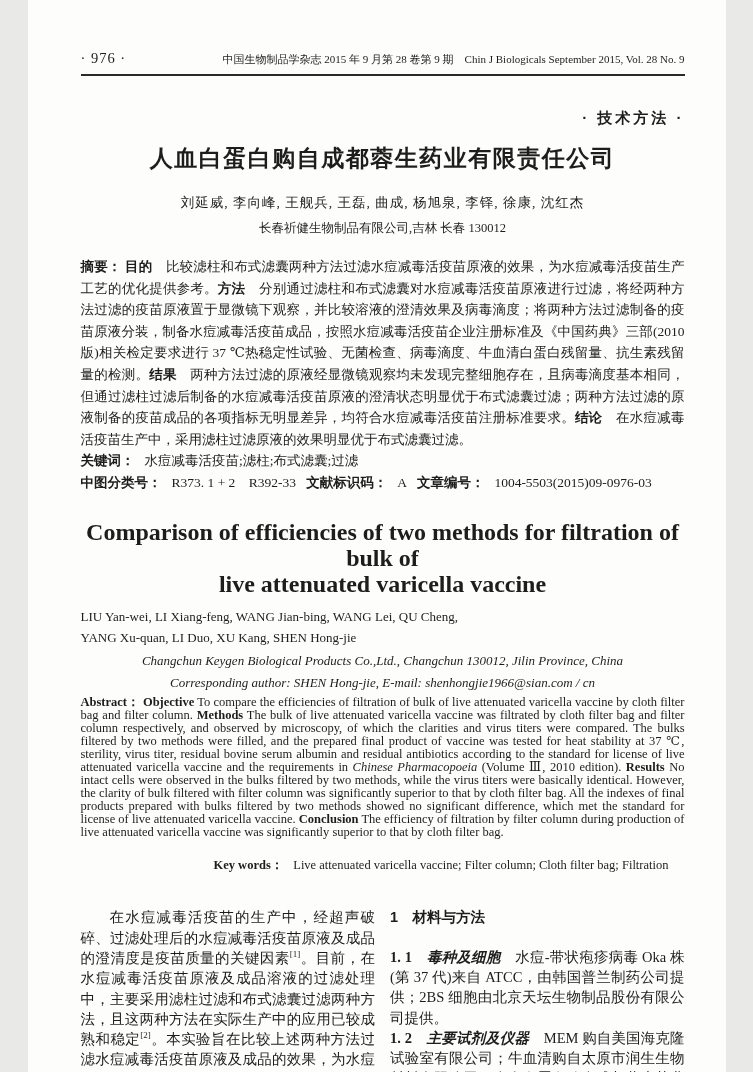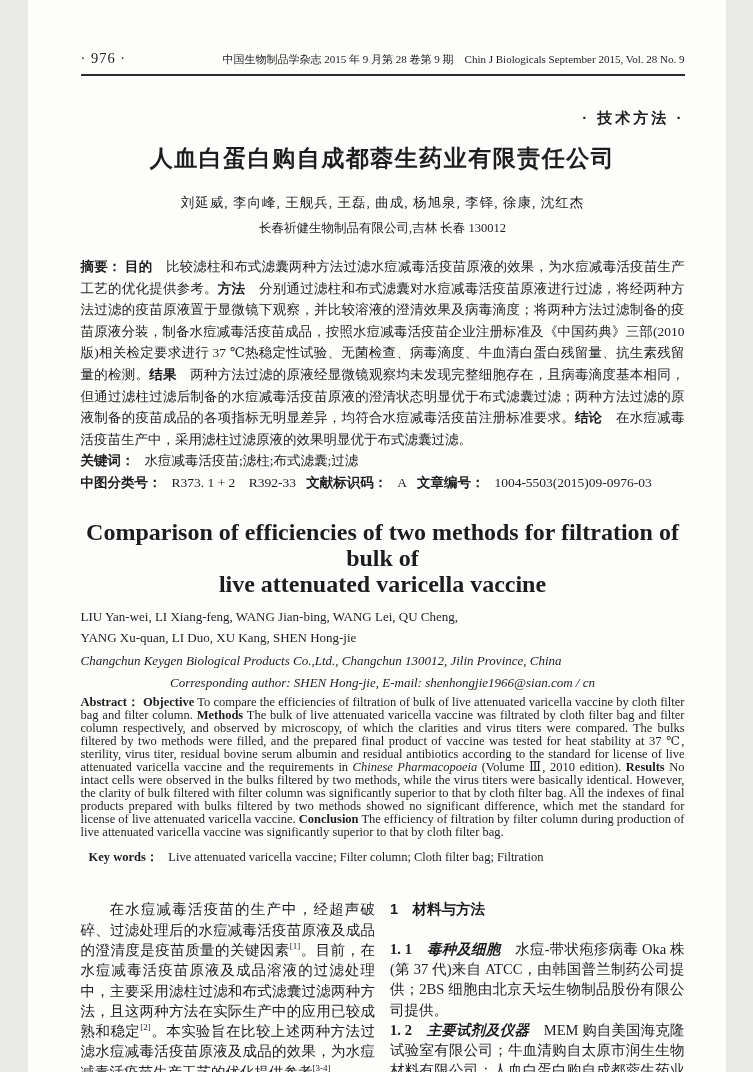--- a/index.html
+++ b/index.html
@@ -55,24 +55,24 @@
   .meta-gap{display:inline-block;width:10px;}
   
   .title-en{
     margin:25px 0 0;
     text-align:center;
     font-weight:bold;
     font-size:24px;
     line-height:26px;
   }
   .authors-en{margin-top:9px;text-align:left;font-size:13px;line-height:21.5px;}
-  .affil-en{margin-top:1px;font-size:13px;font-style:italic;line-height:21px;}
+  .affil-en{margin-top:1px;text-align:center;font-size:13px;font-style:italic;line-height:21px;}
   .corr-en{margin-top:1px;text-align:center;font-size:13px;font-style:italic;line-height:21px;}
   .abstract-en{margin:3px 0 0;font-size:12.5px;line-height:13px;text-align:justify;}
-  .kw-en{margin:8px;font-size:12.5px;line-height:21.8px;text-align:left;}
+  .kw-en{margin:16px;font-size:12.5px;line-height:21.8px;text-align:right;}
   .kw-en .lbl{font-weight:bold;}
   
   .columns{display:flex;gap:15px;margin-top:31px;}
   .col{width:322px;box-sizing:border-box;font-size:14.5px;line-height:20.3px;text-align:justify;}
   .intro{margin:0;text-indent:2em;}
   .sec-heading{
     margin:0 0 19px;
     font-family:var(--sans);
     font-weight:bold;
     font-size:14.5px;

